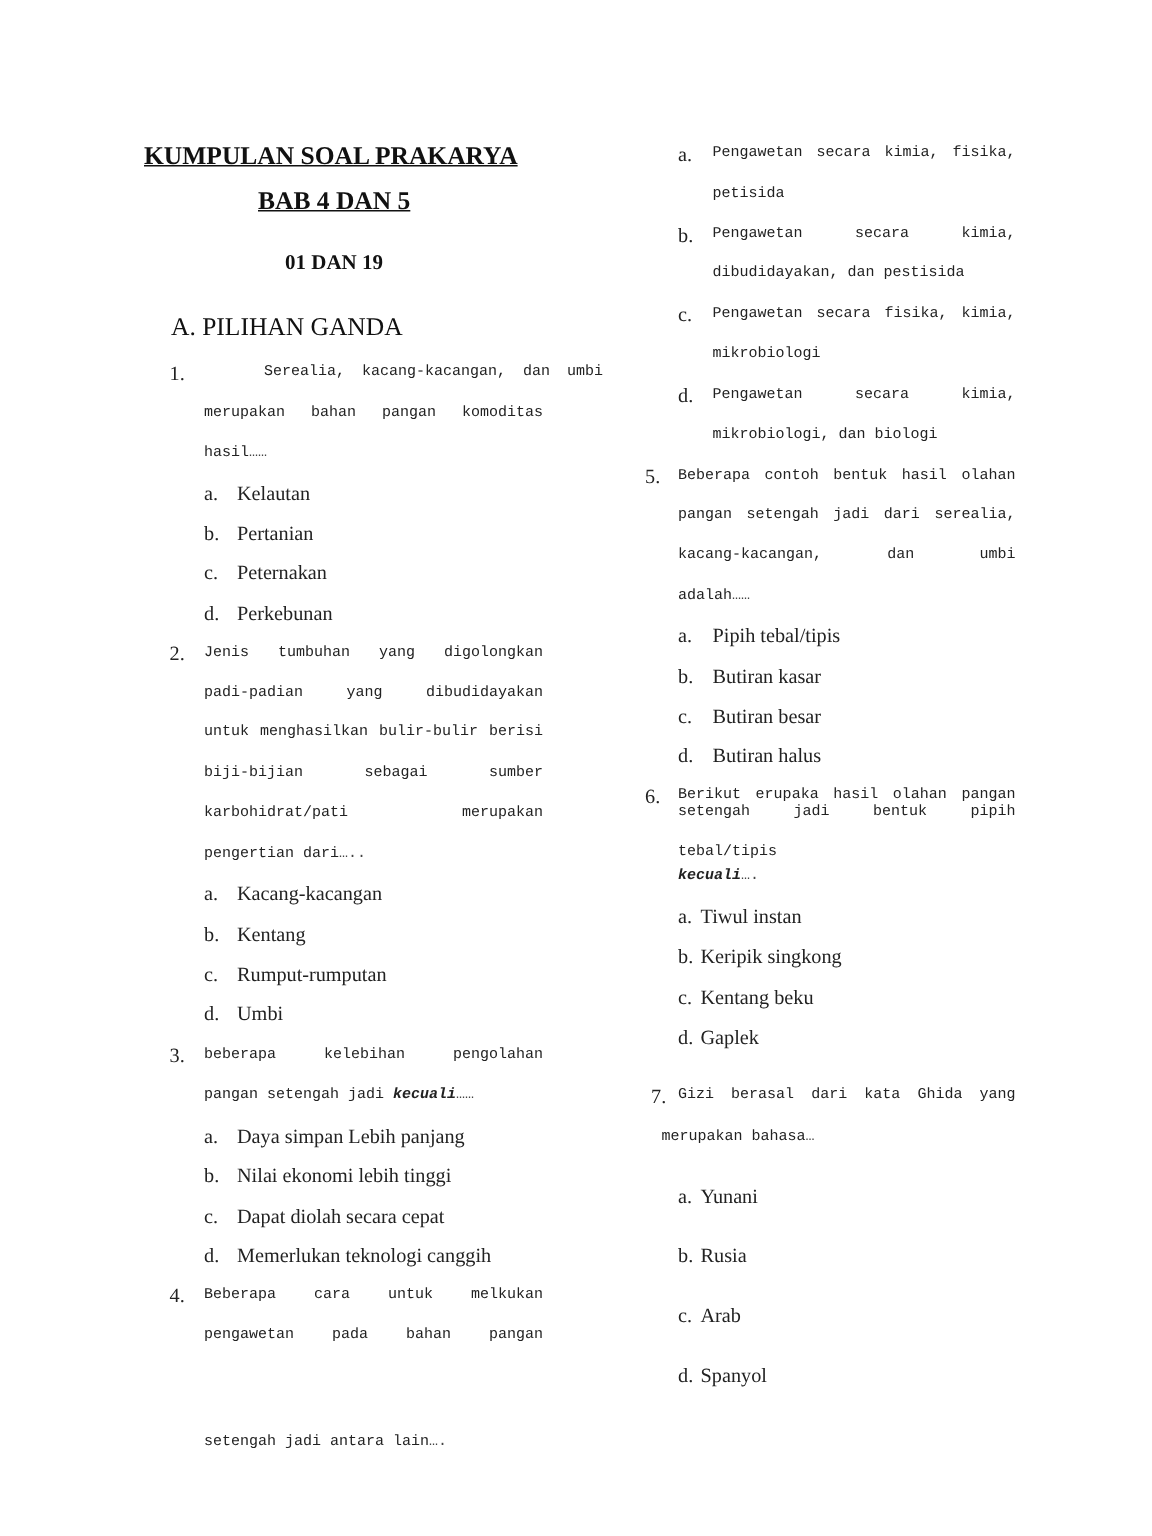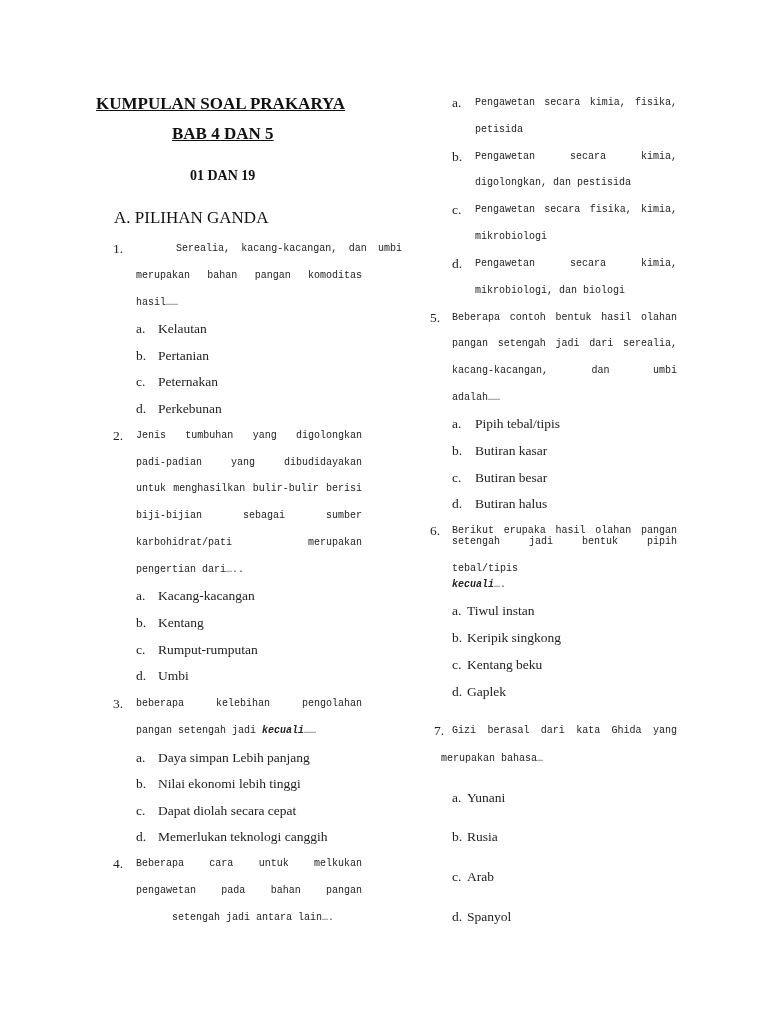--- a/index.html
+++ b/index.html
@@ -93,33 +93,33 @@
   <div>
       <span class="opt-letter" style="left:136px; top:823px;">d.</span>
       <span class="opt-text" style="left:158px; top:823px;">Memerlukan teknologi canggih</span>
     </div>
 </div>
 
 <div>
   <div class="num" style="left:113px; top:850px;">4.</div>
   <div class="abs t just" style="left:136px; top:850px; width:226px;">Beberapa cara untuk melkukan</div>
   <div class="abs t just" style="left:136px; top:877px; width:226px;">pengawetan pada bahan pangan</div>
-  <div class="abs t" style="left:136px; top:904px;margin-left:36px;"><span>setengah jadi antara lain</span><span class="dots">….</span></div>
+  <div class="abs t" style="left:136px; top:948px;"><span>setengah jadi antara lain</span><span class="dots">….</span></div>
 </div>
 
 <div>
   <div>
     <span class="opt-letter" style="left:452px; top:89px;">a.</span>
     <div class="abs t just" style="left:475px; top:89px; width:202px;">Pengawetan secara kimia, fisika,</div>
     <div class="abs t" style="left:475px; top:116px;">petisida</div>
   </div>
   <div>
     <span class="opt-letter" style="left:452px; top:143px;">b.</span>
     <div class="abs t just" style="left:475px; top:143px; width:202px;">Pengawetan secara kimia,</div>
-    <div class="abs t" style="left:475px; top:169px;">digolongkan, dan pestisida</div>
+    <div class="abs t" style="left:475px; top:169px;">dibudidayakan, dan pestisida</div>
   </div>
   <div>
     <span class="opt-letter" style="left:452px; top:196px;">c.</span>
     <div class="abs t just" style="left:475px; top:196px; width:202px;">Pengawetan secara fisika, kimia,</div>
     <div class="abs t" style="left:475px; top:223px;">mikrobiologi</div>
   </div>
   <div>
     <span class="opt-letter" style="left:452px; top:250px;">d.</span>
     <div class="abs t just" style="left:475px; top:250px; width:202px;">Pengawetan secara kimia,</div>
     <div class="abs t" style="left:475px; top:277px;">mikrobiologi, dan biologi</div>

